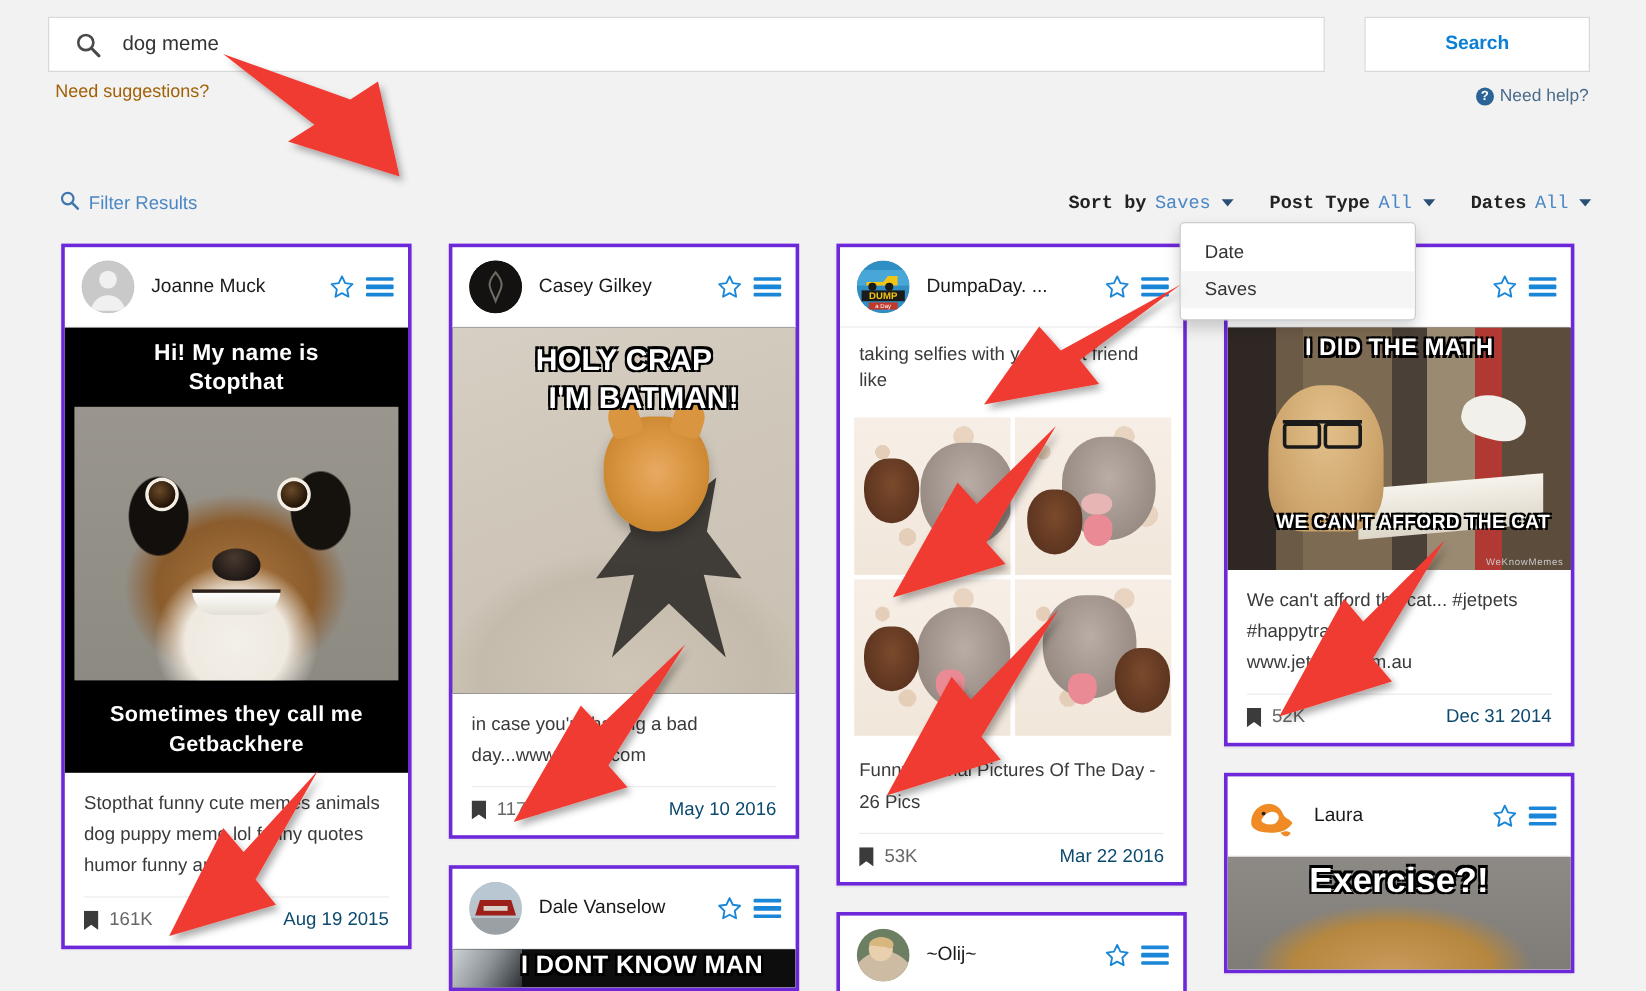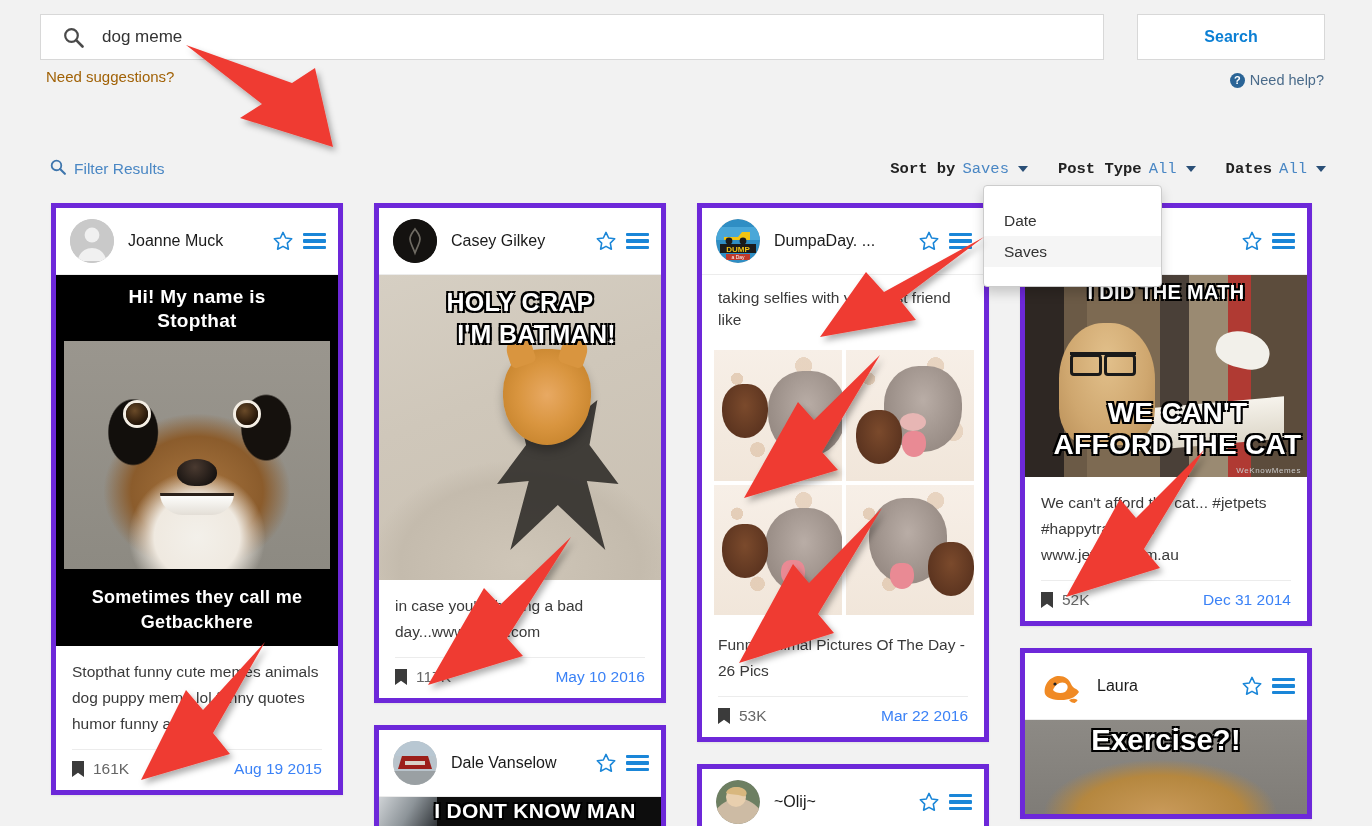--- a/index.html
+++ b/index.html
@@ -72,43 +72,43 @@
     width: 0; height: 0; margin-left: 2px;
     border-left: 5px solid transparent;
     border-right: 5px solid transparent;
     border-top: 6px solid #2a4f77;
     cursor: pointer;
   }
 
   
   .dropdown {
     position: absolute; left: 983px; top: 185px;
-    width: 179px; background: #ffffff;
+    width: 197px; background: #ffffff;
     border: 1px solid #cccccc;
     border-radius: 4px;
     box-shadow: 0 6px 12px rgba(0,0,0,.175);
-    padding: 19px 0;
+    padding: 9px 0;
     z-index: 60;
   }
   .dropdown-item {
     padding: 5px 20px; font-size: 15.5px; color: #333;
     cursor: pointer; line-height: 21px;
   }
   .dropdown-item.active { background: #f5f5f5; }
 
   
   .col { position: absolute; top: 203px; width: 292px; }
   .col1 { left: 51px; }
   .col2 { left: 374px; }
   .col3 { left: 697px; }
   .col4 { left: 1020px; }
 
   .card {
     background: #ffffff;
-    border: 5px solid #6d28d9;
+    border: 3px solid #6d28d9;
     box-shadow: 0 1px 2px rgba(0,0,0,.07);
     margin-bottom: 22px;
     overflow: hidden;
   }
   .card-head {
     height: 67px; display: flex; align-items: center;
     padding: 0 12px 0 14px; border-bottom: 1px solid #ececec;
   }
   .avatar {
     width: 44px; height: 44px; border-radius: 50%;
@@ -135,21 +135,21 @@
     line-height: 26px;
   }
   .card-foot {
     margin: 12px 16px 0 16px; padding: 10px 0 12px 0;
     border-top: 1px solid #ececec;
     display: flex; align-items: center; justify-content: space-between;
     font-size: 15.5px; color: #777;
   }
   .saves { display: flex; align-items: center; gap: 9px; color: #666; }
   .bookmark-ico { width: 12px; height: 16px; display:block; }
-  .date { color: #3b82f6; }
+  .date { color: #0c4a6e; }
 
   
   .meme { position: relative; width: 100%; overflow: hidden; background:#000; }
   .meme-txt {
     position: absolute; left: 0; right: 0; text-align: center;
     color: #fff; font-weight: bold; font-family: "Liberation Sans", sans-serif;
     text-shadow: -2px -2px 0 #000, 2px -2px 0 #000, -2px 2px 0 #000, 2px 2px 0 #000;
     letter-spacing: .3px;
   }
 
@@ -265,21 +265,21 @@
   .m4 .lamp {
     position:absolute; right: 13%; top: 28%; width: 54px; height: 36px;
     background: #f2f0ea; border-radius: 50% 50% 40% 40%; transform: rotate(14deg);
   }
   .m4 .desk {
     position:absolute; left: 38%; right: 8%; bottom: 16%; height: 42px;
     background: linear-gradient(180deg,#f6f3ec 0%, #ddd7c9 100%);
     transform: skewY(-5deg);
   }
   .m4 .t1 { top: 6px; font-size: 20px; }
-  .m4 .t2 { bottom: 16px; font-size: 28px; margin-left: 23px; }
+  .m4 .t2 { bottom: 30px; font-size: 16px; margin-left: 23px; }
   .m4 .wm {
     position:absolute; right: 6px; bottom: 2px; font-size: 8px;
     color: #c9c9c9; letter-spacing: .6px; text-shadow:none;
   }
 
   
   .m5 { height: 32px; background: #0d0d0d; }
   .m5 .t { top: 2px; font-size: 21px; padding-left: 30px; }
   .m5 .ltguy { position:absolute; left:0; top:0; bottom:0; width: 58px; background: linear-gradient(120deg,#cfd3d6 0%, #8d9499 50%, #2b2f33 100%); }
 

